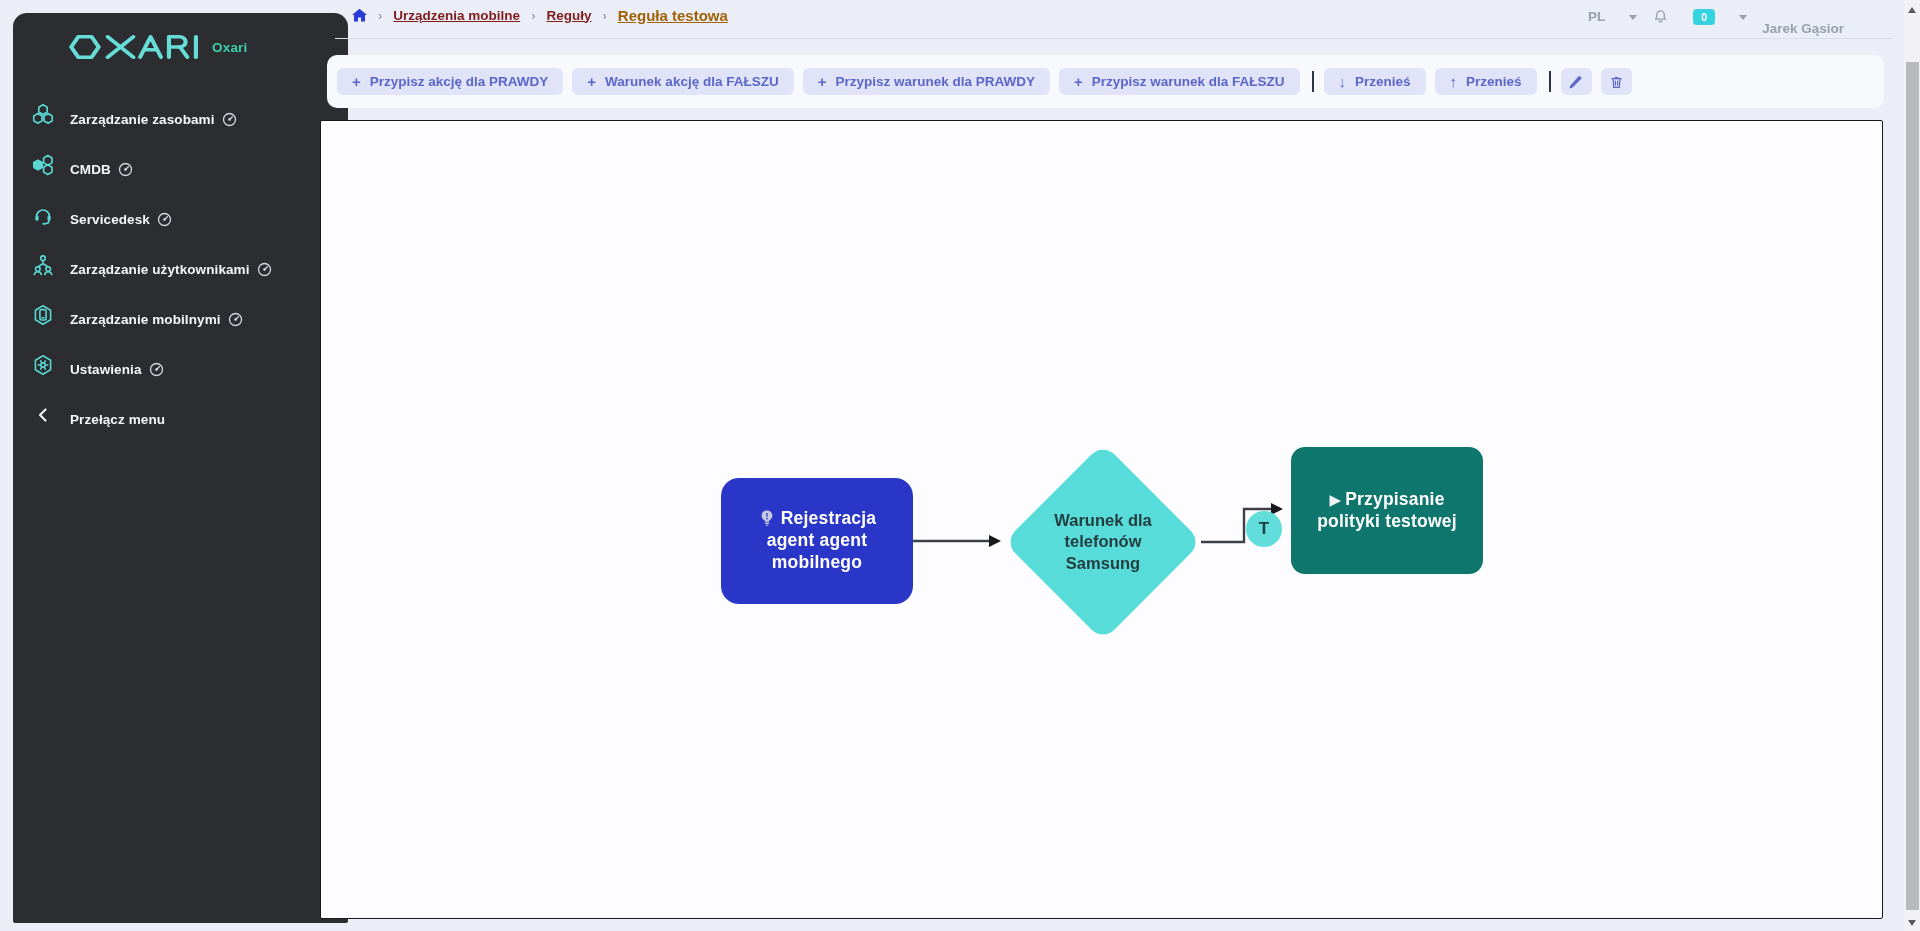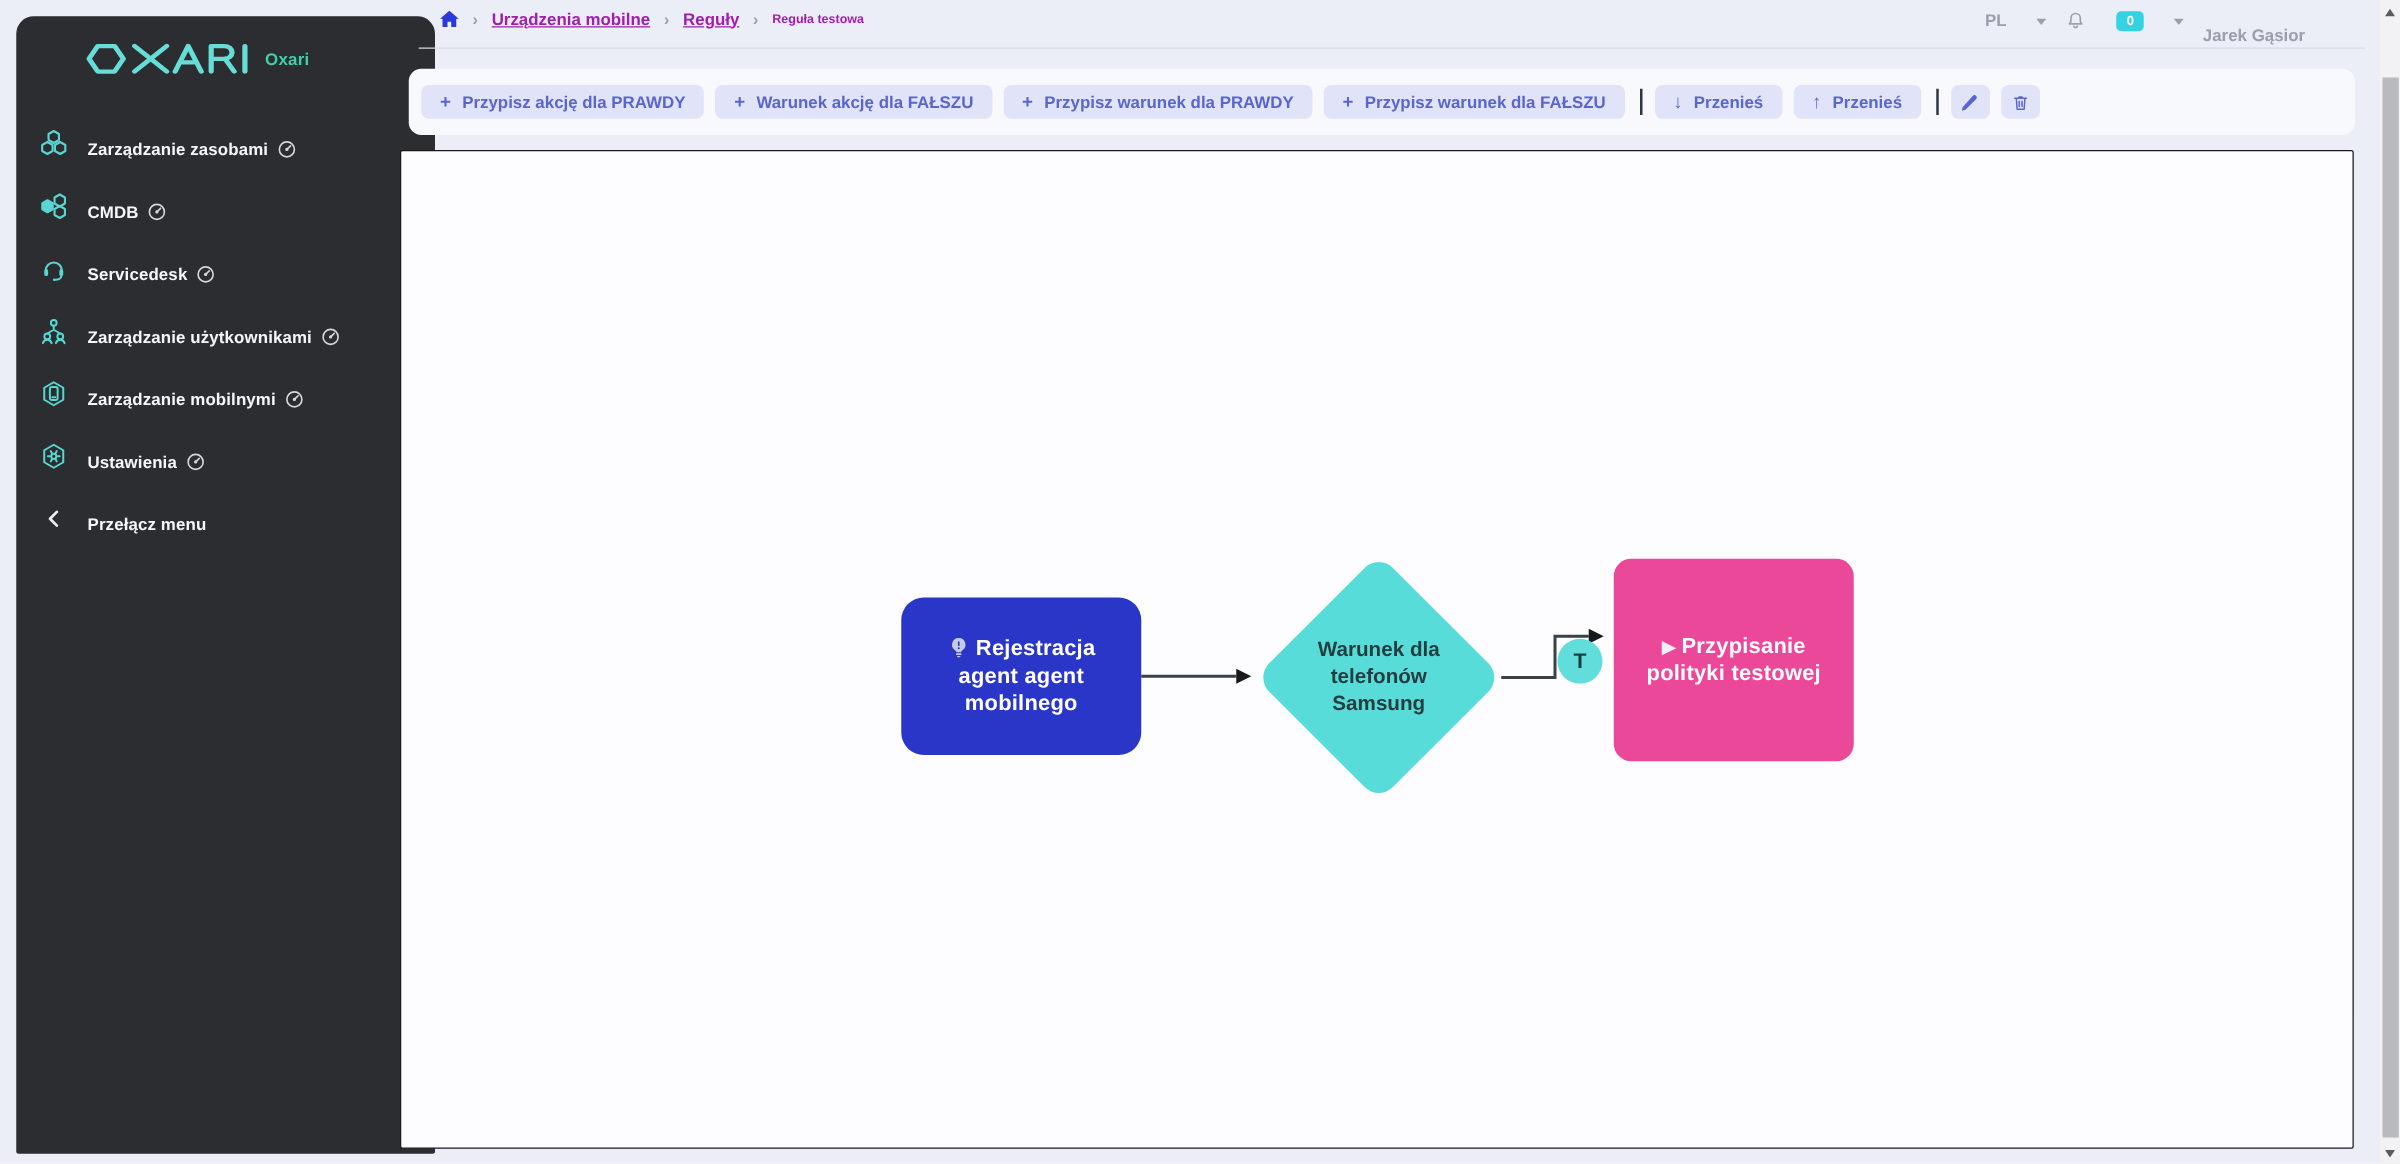--- a/index.html
+++ b/index.html
@@ -13,22 +13,22 @@
   .logo-sub{color:#3ecfab;font-size:13.5px;font-weight:700;letter-spacing:.2px;}
   .menu{position:absolute;top:64px;left:0;right:0;}
   .menu-item{height:50px;display:flex;align-items:flex-end;padding:0 13px 0 18px;cursor:pointer;}
   .mi-icon{width:24px;height:24px;margin-right:15px;flex:none;display:flex;align-items:center;justify-content:center;}
   .mi-label{color:#f5f6f7;font-size:13.5px;font-weight:700;letter-spacing:.1px;white-space:nowrap;}
   .mi-badge{margin-left:7px;display:flex;}
   .mi-chevron{margin-left:auto;display:flex;}
 
   
   .breadcrumb{position:absolute;left:352px;top:0;height:30px;display:flex;align-items:center;gap:11px;}
-  .crumb-link{color:#a21caf;font-size:13.5px;font-weight:700;text-decoration:underline;cursor:pointer;white-space:nowrap;}
-  .crumb-current{color:#a21caf;font-size:10px;font-weight:700;white-space:nowrap;}
+  .crumb-link{color:#7f1d1d;font-size:13.5px;font-weight:700;text-decoration:underline;cursor:pointer;white-space:nowrap;}
+  .crumb-current{color:#a16207;font-size:15px;font-weight:700;text-decoration:underline;white-space:nowrap;}
   .crumb-sep{color:#9aa2ae;font-size:13px;font-weight:700;}
   .hdr-right{position:absolute;left:1588px;top:0;height:33px;display:flex;align-items:center;gap:9px;}
   .hdr-text{color:#99a0ab;font-size:13.5px;font-weight:600;}
   .caret-down{width:0;height:0;border-left:4.5px solid transparent;border-right:4.5px solid transparent;
               border-top:5.5px solid #9aa0ab;margin-top:2px;}
   .hdr-group{display:flex;align-items:center;gap:24px;cursor:pointer;}
   .notif-badge{min-width:14px;height:16px;padding:0 4px;background:#35d3e2;border-radius:4px;
                color:#fff;font-size:10.5px;font-weight:700;display:flex;align-items:center;justify-content:center;}
   .avatar{width:30px;height:30px;border-radius:50%;background:#5f6367;overflow:hidden;display:flex;align-items:flex-end;justify-content:center;}
   .hline{position:absolute;left:335px;right:28px;top:38px;height:1px;background:#d9dce6;}
@@ -42,21 +42,21 @@
   .tb-glyph{font-size:15px;font-weight:700;line-height:1;}
   .tb-div{width:2px;height:21px;background:#2e3547;margin:0 10px 0 3px;}
   .tb-icon-btn{width:31px;padding:0;justify-content:center;}
 
   
   .canvas{position:absolute;left:320px;top:120px;width:1561px;height:797px;background:#fdfdff;
           border:1.5px solid #17191c;border-radius:2px;box-sizing:content-box;}
   .node{position:absolute;display:flex;align-items:center;justify-content:center;text-align:center;
         color:#fff;font-weight:600;font-size:17.5px;line-height:1.25;cursor:pointer;letter-spacing:.2px;}
   .node-start{left:400px;top:357px;width:192px;height:126px;background:#2a36c8;border-radius:18px;}
-  .node-action{left:970px;top:326px;width:192px;height:162px;background:#ec4899;border-radius:14px;}
+  .node-action{left:970px;top:326px;width:192px;height:127px;background:#0f766e;border-radius:14px;}
   .node-label{width:154px;}
   .inline-icon{vertical-align:-3px;margin-right:5px;}
   .play-glyph{color:#eef0f3;font-size:15px;margin-right:4px;}
   .diamond{position:absolute;left:712px;top:351px;width:140px;height:140px;background:#58dcda;
            border-radius:16px;transform:rotate(45deg);cursor:pointer;}
   .diamond-label{position:absolute;inset:0;display:flex;align-items:center;justify-content:center;
                  transform:rotate(-45deg);color:#243e40;font-size:16.5px;font-weight:600;line-height:1.3;text-align:center;}
   .diamond-label span{width:122px;}
   .edges{position:absolute;left:0;top:0;pointer-events:none;}
   .t-bubble{position:absolute;left:925px;top:390px;width:36px;height:36px;border-radius:50%;

